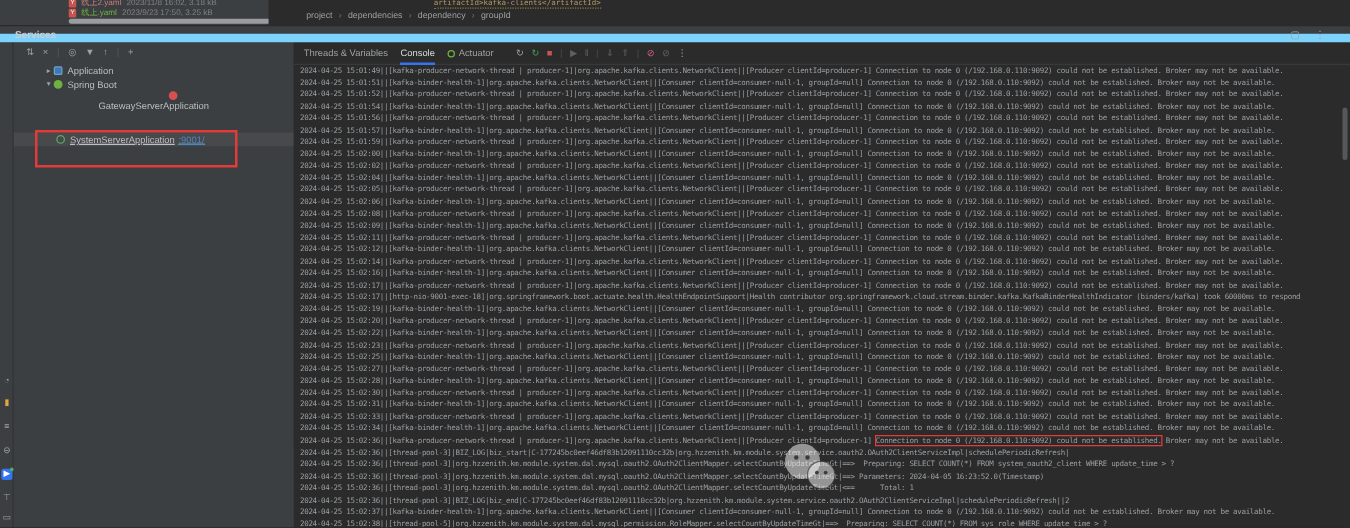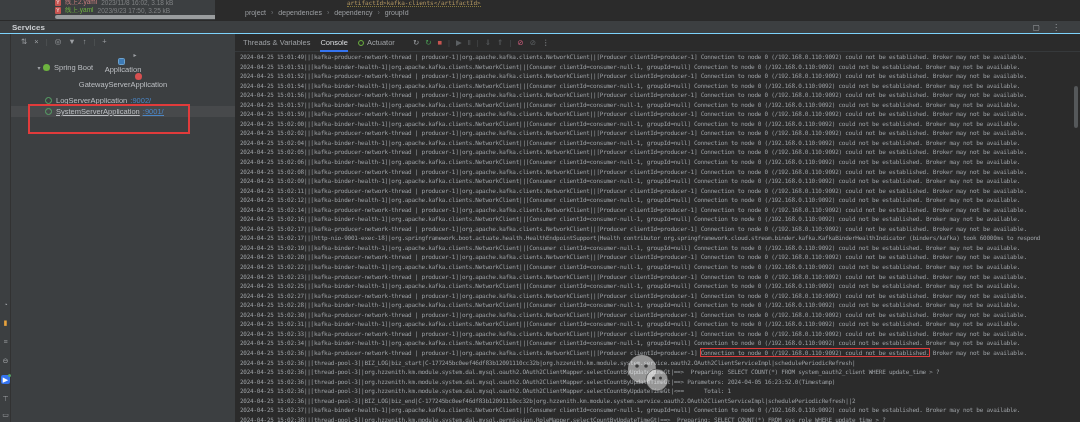--- a/index.html
+++ b/index.html
@@ -19,21 +19,21 @@
   #popup-hscroll { left:55px; top:15px; width:178px; height:4px; background:#9a9d9f; border-radius:2px; }
 
   #editor-strip { left:215px; top:0; width:865px; height:20px; background:#2b2b2b; overflow:hidden; }
   #code-frag { position:absolute; left:132px; top:-1px; font-family:"DejaVu Sans Mono",monospace;
                font-size:6px; color:#b49862; border-bottom:1px dotted #8a7a3a; white-space:pre; }
   #breadcrumb { position:absolute; left:30px; top:9px; font-size:7px; color:#9da0a4; display:flex; gap:5px; }
   #breadcrumb .sep { color:#6f7376; }
 
   
   #services-titlebar { left:0; top:20px; width:1080px; height:14px; background:#3c3f41;
-                       border-top:1px solid #2a2a2a; border-bottom:1px solid #7dd3fc; }
+                       border-top:1px solid #2a2a2a; border-bottom:7px solid #7dd3fc; }
   #services-title { position:absolute; left:12px; top:2px; font-size:8px; color:#cccfd2; font-weight:bold; }
   .titlebar-ico { position:absolute; top:2px; color:#9da0a4; font-size:8px; }
 
   
   #tool-stripe { left:0; top:34px; width:11px; height:388px; background:#3c3f41; border-right:1px solid #323232; }
   .stripe-ico { position:absolute; left:1px; width:9px; height:9px; font-size:7px; line-height:9px;
                 text-align:center; color:#9da0a4; border-radius:2px; }
   .stripe-ico.sel { background:#3574f0; color:#fff; }
   .stripe-ico.sel::after { content:""; position:absolute; right:-1px; top:-1px; width:3px; height:3px;
                            border-radius:50%; background:#59a869; }
@@ -139,38 +139,33 @@
       <span>⇅</span>
       <span>×</span>
       <span class="tsep">|</span>
       <span>◎</span>
       <span>▼</span>
       <span>↑</span>
       <span class="tsep">|</span>
       <span>+</span>
     </div>
 
-    <div class="tree-row" style="top:17px;flex-direction:column;">
+    <div class="tree-row" style="top:17px;">
       <span class="chev ind1">▸</span>
       <span class="n-ico ico-app"></span>
       <span>Application</span>
     </div>
     <div class="tree-row" style="top:28px;">
       <span class="chev ind1">▾</span>
       <span class="n-ico ico-spring"></span>
       <span>Spring Boot</span>
     </div>
     <div class="tree-row" style="top:39px;flex-direction:column;">
       <span class="n-ico ico-stopped ind2"></span>
       <span>GatewayServerApplication</span>
-    </div>
-    <div class="tree-row" style="top:61px;">
-      <span class="n-ico ico-running ind2"></span>
-      <span>LogServerApplication</span>
-      <span class="port">:9002/</span>
     </div>
     <div class="tree-row selected" style="top:72px;">
       <span class="n-ico ico-running ind2"></span>
       <span>SystemServerApplication</span>
       <span class="port u">:9001/</span>
     </div>
   </div>
 
   <div id="box-service" class="abs red-box"></div>
 

